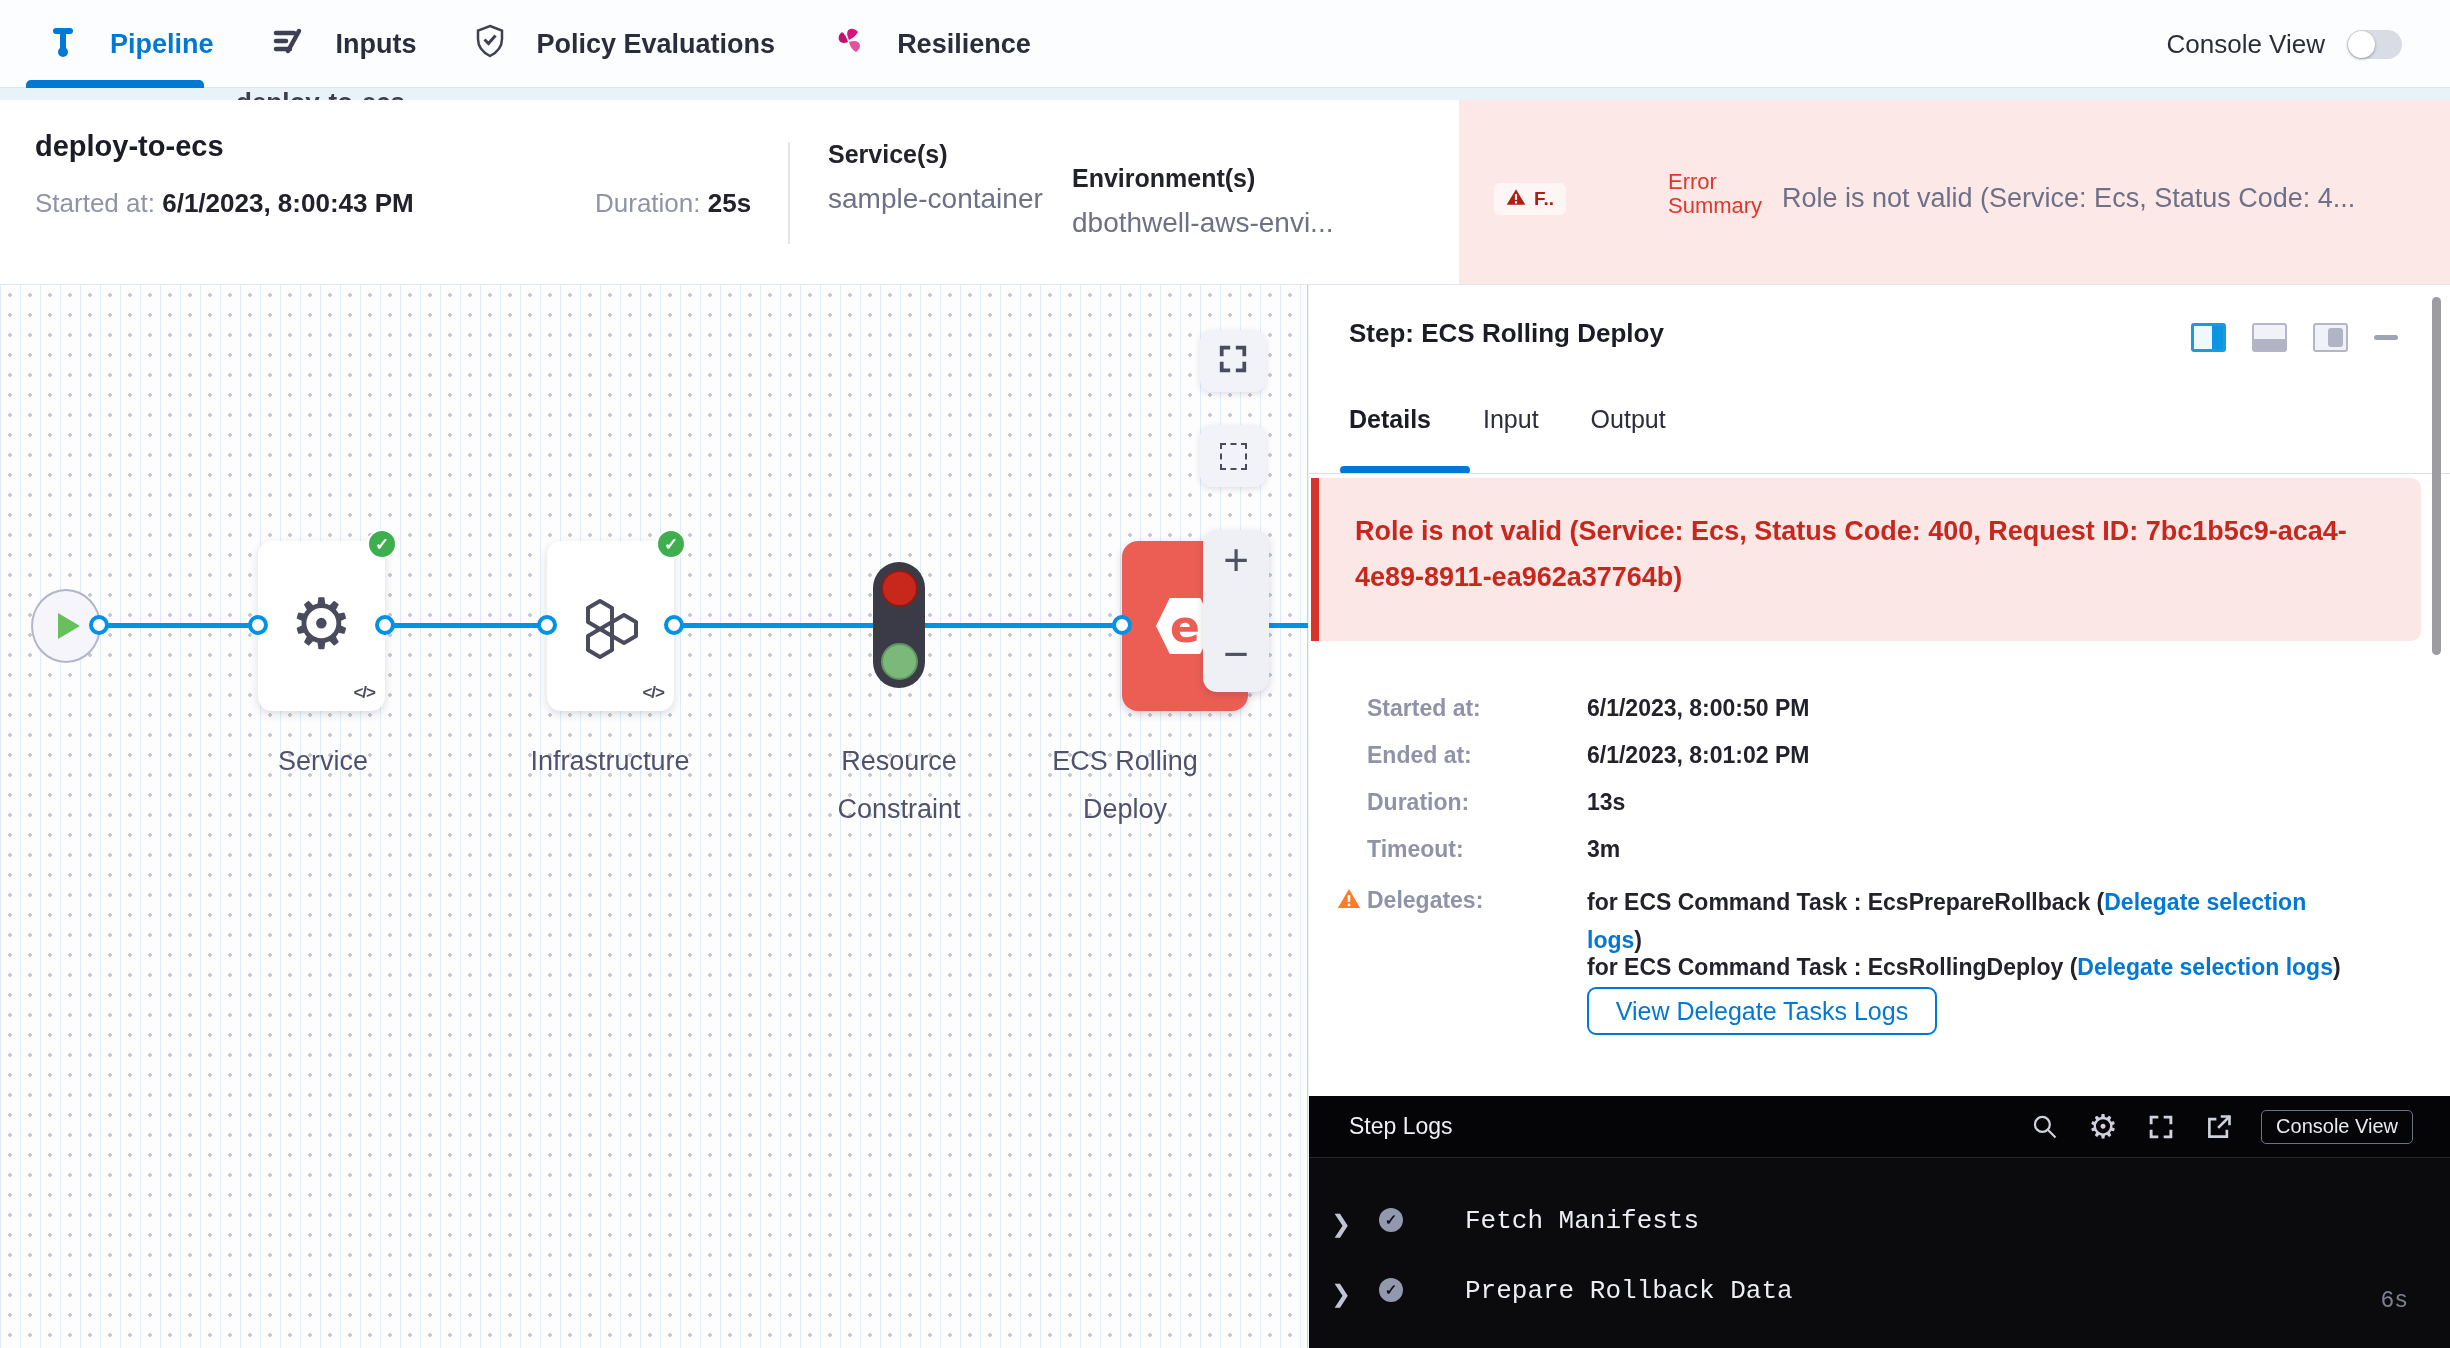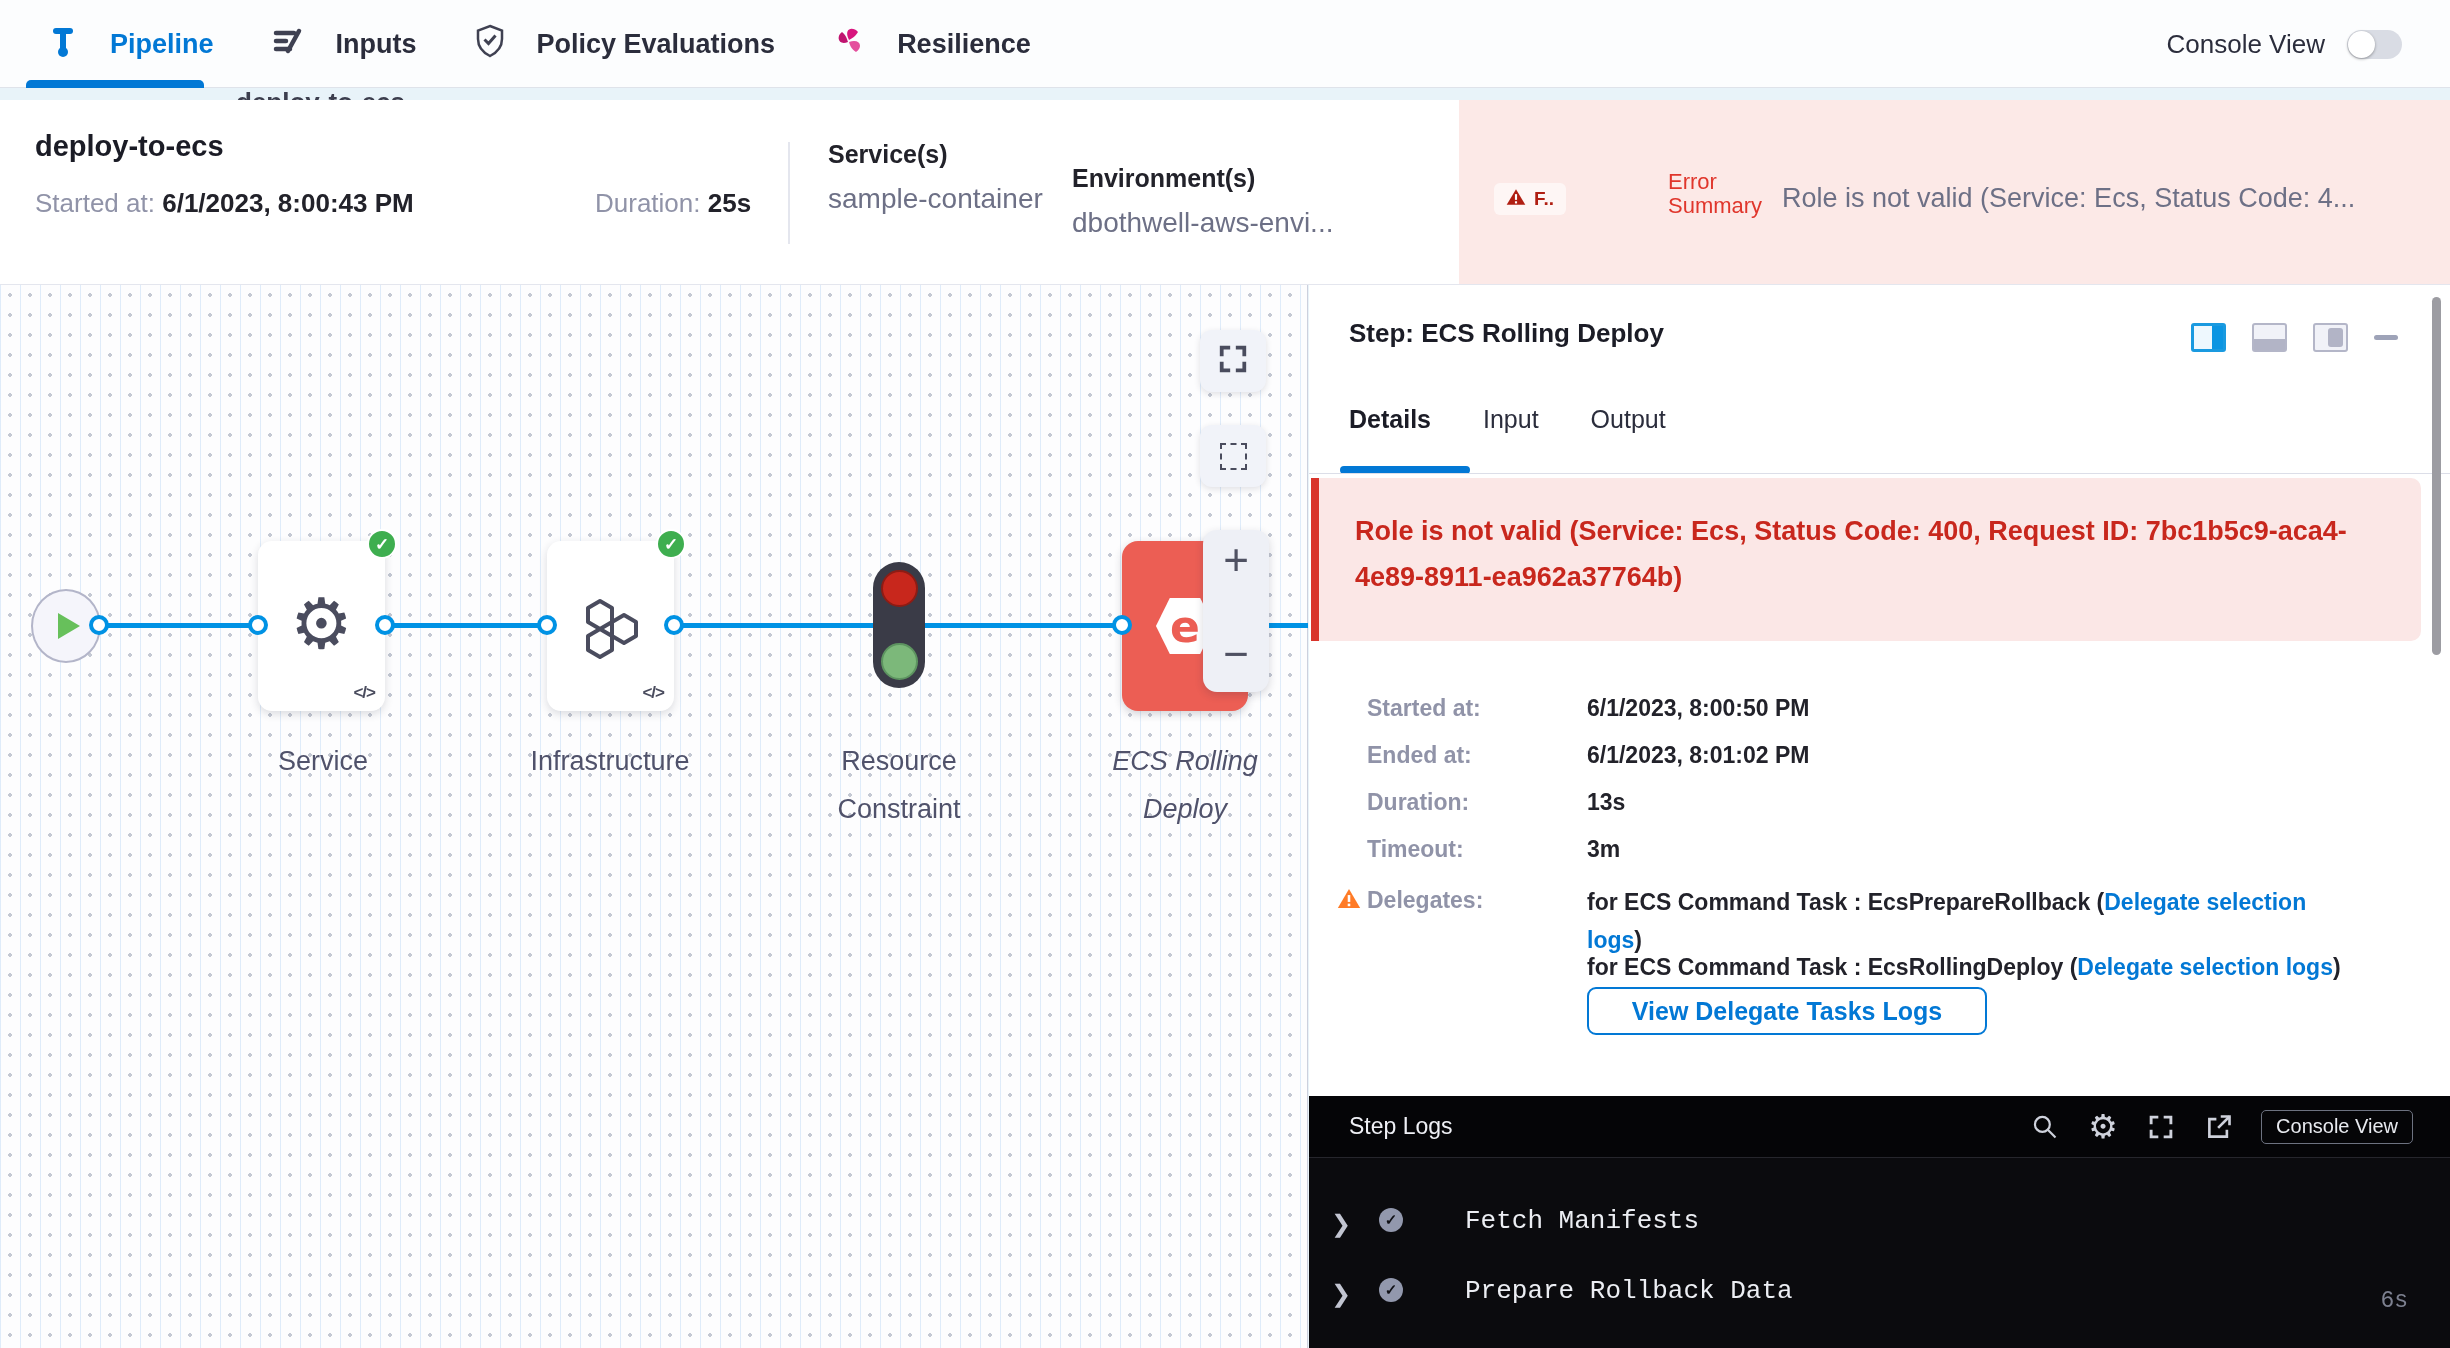--- a/index.html
+++ b/index.html
@@ -86,21 +86,21 @@
   .tab-underline { position:absolute; left:31px; top:181px; width:130px; height:8px; border-radius:5px; background:#0278d5; }
   .tabs-divider { position:absolute; left:0; top:188px; width:1141px; height:1px; background:#dcdee8; }
   .panel-error { position:absolute; left:2px; top:193px; width:1110px; min-height:163px; background:#fbe7e6; border-left:8px solid #d9342b; border-radius:0 10px 10px 0; padding:30px 30px 0 36px; font-size:27px; font-weight:700; color:#c8271d; line-height:46px; }
   .details { position:absolute; left:0; top:398px; width:1141px; }
   .d-row { position:absolute; left:58px; font-size:23px; }
   .d-label { color:#9093a8; font-weight:600; }
   .d-value { position:absolute; left:220px; top:0; color:#22222a; font-weight:700; white-space:nowrap; }
   .warn-tri { position:absolute; left:-30px; top:1px; }
   .dg-value { position:absolute; left:278px; font-size:23px; font-weight:700; color:#22222a; line-height:38px; }
   .dg-link { color:#0278d5; cursor:pointer; }
-  .delegate-btn { position:absolute; left:278px; top:702px; width:400px; height:48px; border:2px solid #0278d5; border-radius:9px; background:#fff; color:#0278d5; font-size:25px; font-weight:700; display:flex; align-items:center; justify-content:center; cursor:pointer; }
+  .delegate-btn { position:absolute; left:278px; top:702px; width:350px; height:48px; border:2px solid #0278d5; border-radius:9px; background:#fff; color:#0278d5; font-size:25px; font-weight:400; display:flex; align-items:center; justify-content:center; cursor:pointer; }
 
   
   .logs-header { position:absolute; left:1309px; top:1096px; width:1141px; height:61px; background:#050507; z-index:12; display:flex; align-items:center; }
   .logs-title { margin-left:40px; font-size:23px; color:#eff0f5; }
   .logs-icons { position:absolute; right:37px; display:flex; align-items:center; gap:26px; }
   .licon { width:32px; height:32px; display:flex; align-items:center; justify-content:center; cursor:pointer; }
   .console-btn { height:34px; padding:0 14px; border:1.5px solid #6d7280; border-radius:5px; color:#e8eaef; font-size:20px; display:flex; align-items:center; cursor:pointer; }
   .logs-body { position:absolute; left:1309px; top:1157px; width:1141px; height:191px; background:#0b0b0e; border-top:1px solid #26262c; z-index:11; }
   .log-row { position:absolute; left:0; width:1141px; height:50px; }
   .log-chevron { position:absolute; left:22px; top:8px; color:#c2c5d1; font-size:24px; cursor:pointer; }
@@ -253,21 +253,21 @@
     <div class="node-label" style="left:789px; top:452px; width:220px;">
       <div>Resource</div>
       <div>Constraint</div>
     </div>
 
     <div class="ecs-card">
       <div class="ecs-hex">
         <span class="ecs-e">e</span>
       </div>
     </div>
-    <div class="node-label" style="left:1080px; top:452px; width:210px;font-style:italic;">
+    <div class="node-label" style="left:1020px; top:452px; width:210px;">
       <div>ECS Rolling</div>
       <div>Deploy</div>
     </div>
 
     <div class="zoom-overlay">
       <div class="zoom-btn">+</div>
       <div class="zoom-btn">−</div>
     </div>
 
     <div class="canvas-btn" style="left:1200px; top:45px;">

